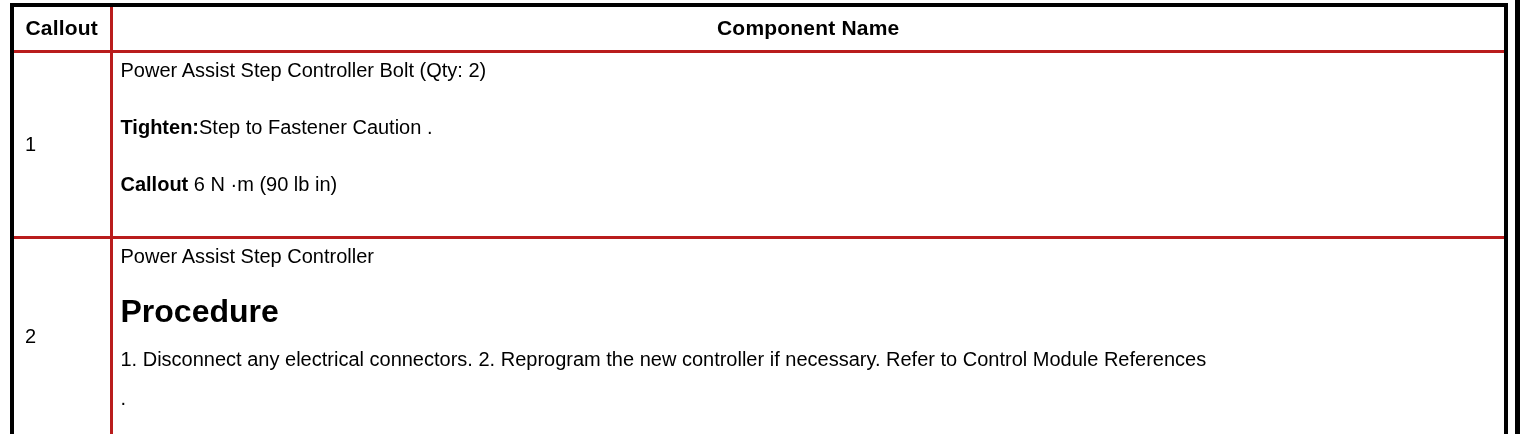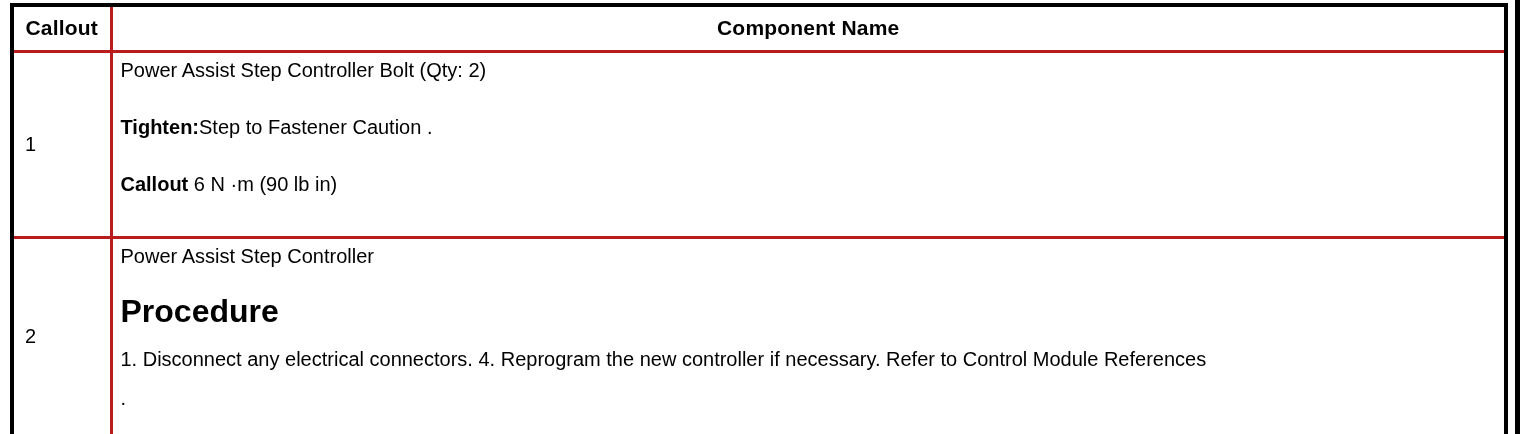--- a/index.html
+++ b/index.html
@@ -87,20 +87,20 @@
         <p class="component-line">Power Assist Step Controller Bolt (Qty: 2)</p>
         <p class="caution-line"><span class="bold-label">Tighten:</span><span>Step to Fastener Caution .</span></p>
         <p class="tighten-line"><span class="bold-label">Callout</span><span> 6 N ·m (90 lb in)</span></p>
       </td>
     </tr>
     <tr class="row-2">
       <td class="callout-cell">2</td>
       <td class="content-cell">
         <p class="component-line">Power Assist Step Controller</p>
         <h2 class="procedure-heading">Procedure</h2>
-        <p class="steps-line">1. Disconnect any electrical connectors. 4. Reprogram the new controller if necessary. Refer to Control Module References</p>
+        <p class="steps-line">1. Disconnect any electrical connectors. 2. Reprogram the new controller if necessary. Refer to Control Module References</p>
         <p class="trailing-line">.</p>
       </td>
     </tr>
   </tbody>
 </table>
 
 <div class="page-edge-right"></div>
 
 </body></html>

